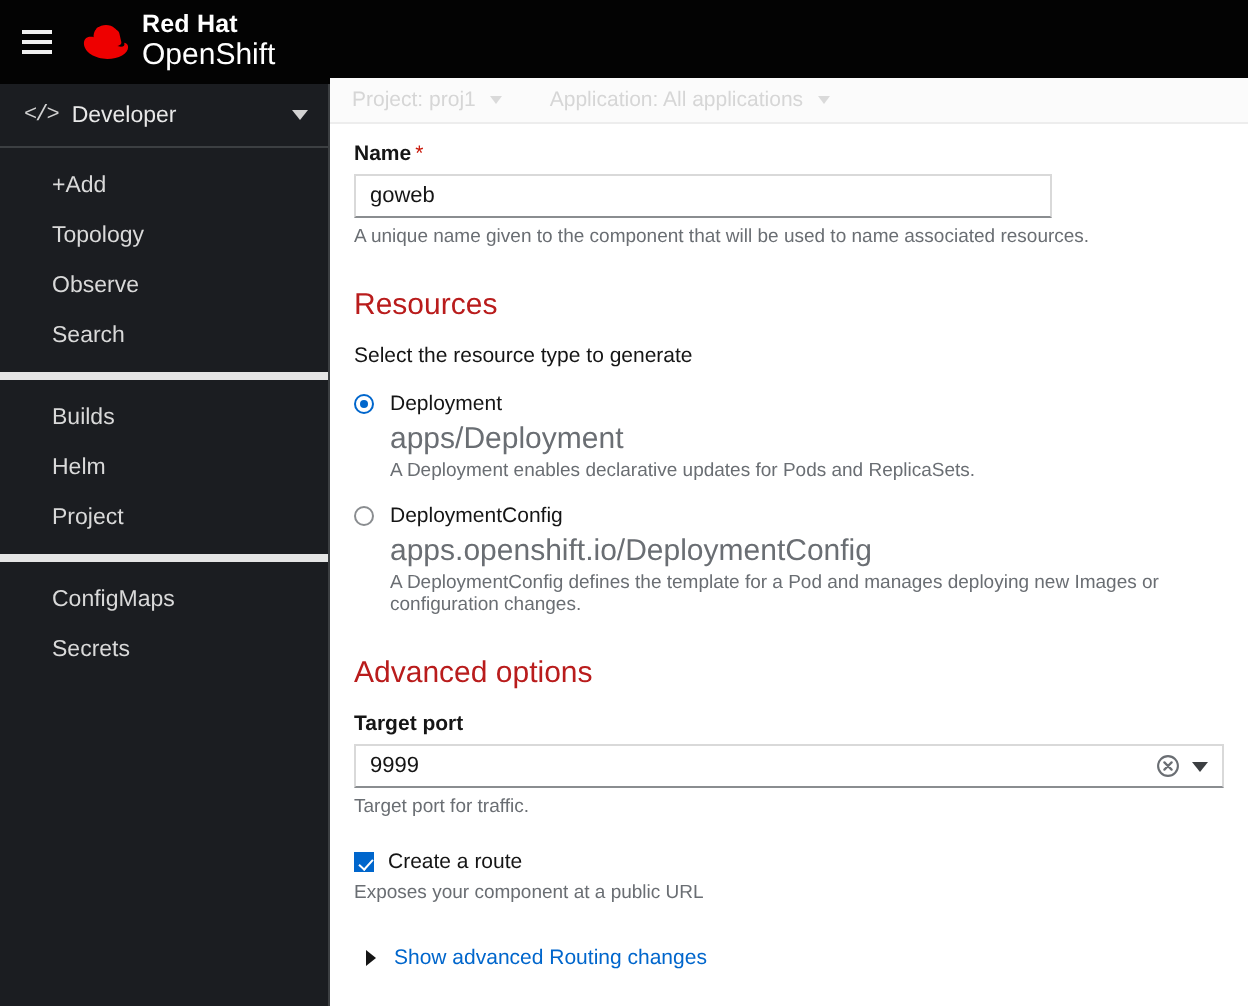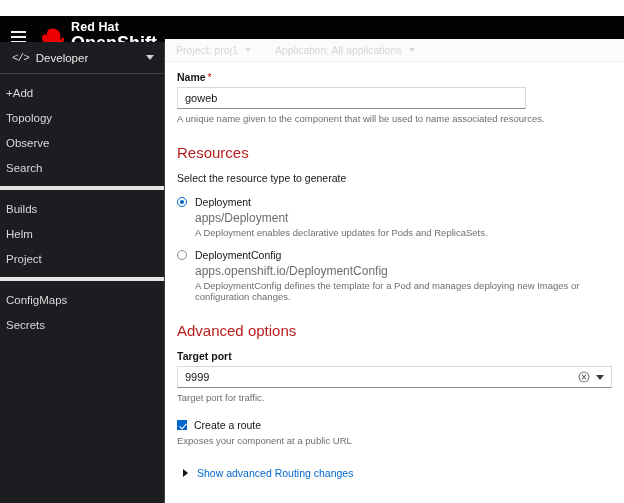--- a/index.html
+++ b/index.html
@@ -6,21 +6,21 @@
   html, body {
     width: 624px; height: 503px;
     font-family: "Liberation Sans", sans-serif;
     background: #ffffff;
     overflow: hidden;
   }
   #app { position: relative; width: 624px; height: 503px; }
 
   
   .masthead {
-    position: absolute; top: 16px; left: 0;
+    position: absolute; top: 0; left: 0;
     width: 624px; height: 42px;
     background: #030303;
     display: flex; align-items: center;
   }
   .hamburger {
     width: 34px; height: 42px;
     display: flex; flex-direction: column;
     align-items: center; justify-content: center;
     gap: 3px; cursor: pointer;
     padding-left: 2px;
@@ -29,21 +29,21 @@
     display: block; width: 15px; height: 2px;
     background: #f0f0f0; border-radius: 0;
   }
   .brand { display: flex; align-items: center; margin-left: 6px; }
   .brand-logo { width: 26px; height: 22px; flex: none; }
   .brand-text {
     margin-left: 5px; line-height: 1.08;
     color: #ffffff;
   }
   .brand-text .l1 { font-size: 12.5px; font-weight: bold; letter-spacing: .1px; display: block; }
-  .brand-text .l2 { font-size: 18px; font-weight: bold; display: block; }
+  .brand-text .l2 { font-size: 15px; font-weight: normal; display: block; }
 
   
   .sidebar {
     position: absolute; top: 42px; left: 0;
     width: 165px; height: 461px;
     background: #1b1d21;
     border-right: 1px solid #3c3f42;
   }
   .perspective {
     height: 32px; display: flex; align-items: center;
@@ -60,21 +60,21 @@
   .persp-caret {
     width: 0; height: 0;
     border-left: 4px solid transparent;
     border-right: 4px solid transparent;
     border-top: 5px solid #d2d2d2;
   }
   .nav-group { padding: 6px 0; }
   .nav-group + .nav-group { border-top: 4px solid #e5e5e5; }
   .nav-item {
     height: 25px; display: flex; align-items: center;
-    padding-left: 6px; color: #d9d9d9; font-size: 11.5px;
+    padding-left: 26px; color: #d9d9d9; font-size: 11.5px;
     cursor: pointer;
   }
 
   
   .content {
     position: absolute; top: 39px; left: 165px;
     width: 459px; height: 461px;
     background: #ffffff;
     overflow: hidden;
   }
@@ -134,21 +134,21 @@
     position: relative; cursor: pointer;
   }
   .radio.checked { border-color: #06c; background: #fff; }
   .radio.checked::after {
     content: ""; position: absolute;
     top: 2px; left: 2px; width: 4px; height: 4px;
     border-radius: 50%; background: #06c;
   }
   .radio-label { font-size: 10.5px; color: #151515; }
   .radio-desc { margin-left: 18px; margin-bottom: 11px; }
-  .radio-desc .d1 { font-size: 12px; color: #6a6e73; margin-top: 3px; }
+  .radio-desc .d1 { font-size: 15px; color: #6a6e73; margin-top: 3px; }
   .radio-desc .d2 { font-size: 9.5px; color: #6a6e73; margin-top: 2px; }
 
   .port-wrap { position: relative; width: 435px; }
   .port-input {
     width: 435px; height: 22px;
     border: 1px solid #d9d9d9;
     border-bottom: 1px solid #8a8d90;
     background: #fff; font-size: 11px; color: #151515;
     padding: 0 38px 0 7px;
     display: flex; align-items: center;

